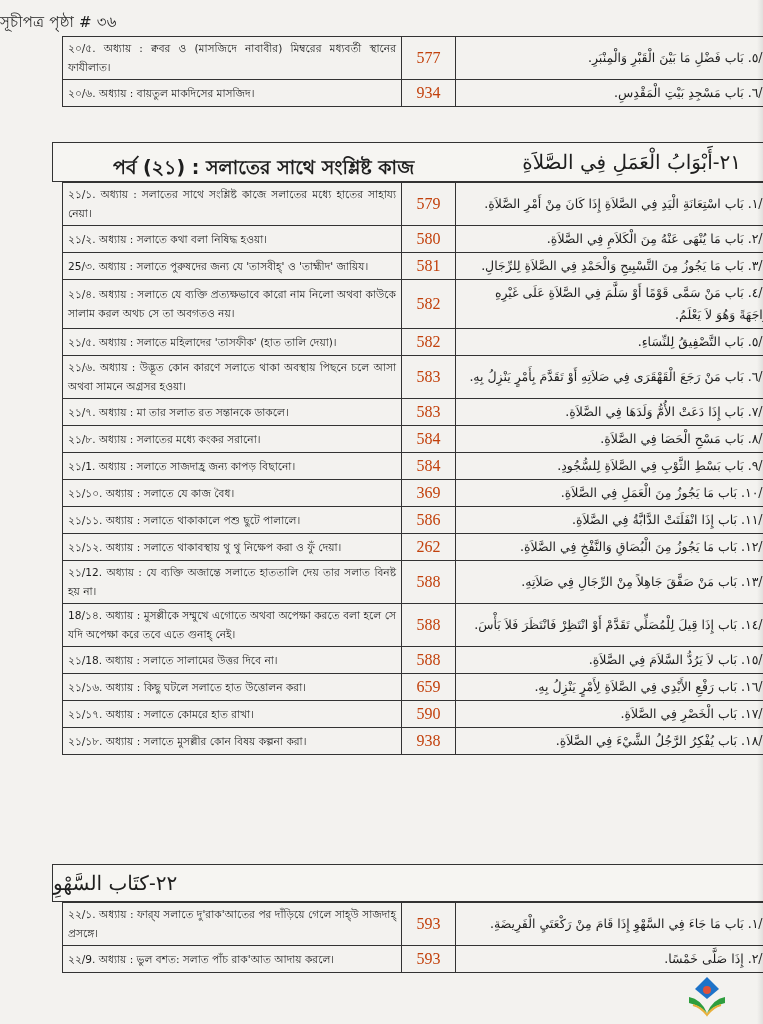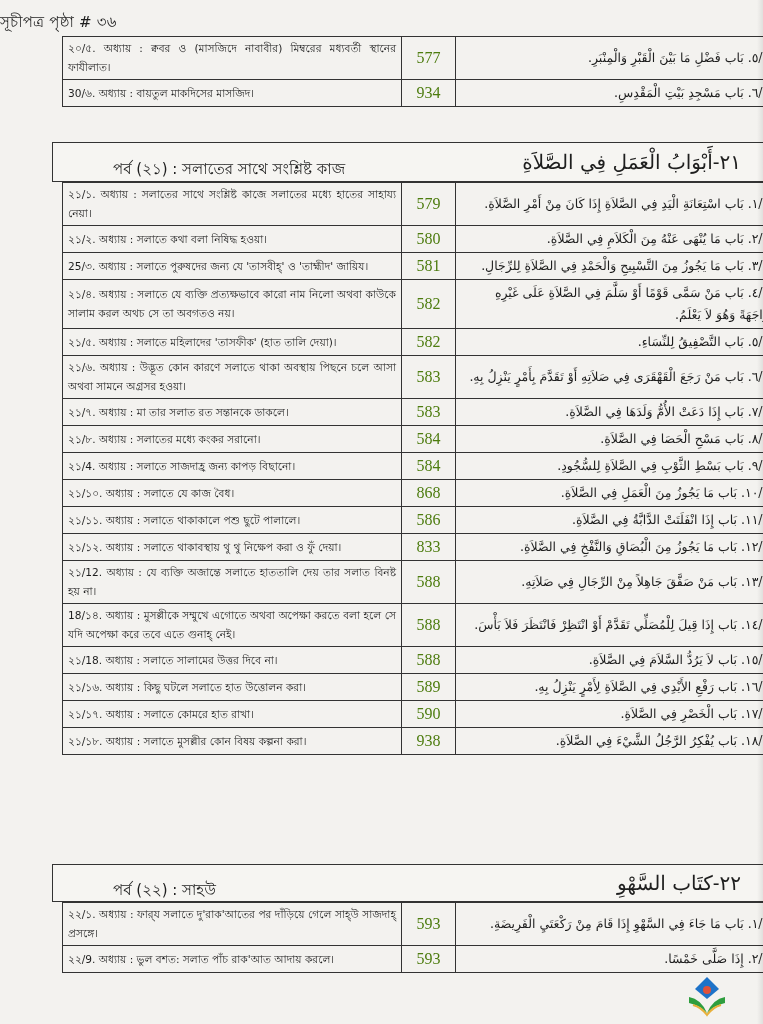--- a/index.html
+++ b/index.html
@@ -22,35 +22,35 @@
     border: 1.3px solid #333;
     padding: 2px 5px;
     vertical-align: middle;
   }
   td.bn {
     width: 328px; font-family: "DejaVu Sans", sans-serif;
     font-size: 10.6px; line-height: 19px; text-align: justify; border-radius: 7px;
   }
   td.pg {
     width: 43px; text-align: center;
-    font-family: "Liberation Serif", serif; font-size: 16px; color: #4d7c0f;
+    font-family: "Liberation Serif", serif; font-size: 16px; color: #c2410c;
   }
   td.ar {
     direction: rtl; text-align: right;
     font-family: "DejaVu Serif", serif; font-size: 12.5px; line-height: 22px;
     padding-right: 30px;
   }
   .section-header {
     position: absolute; left: 52px; width: 730px;
     border: 1.5px solid #333; background: #f6f5f2;
     display: flex; align-items: center; justify-content: space-between;
     box-sizing: border-box;
   }
   .section-header .bn-h {
-    font-family: "DejaVu Sans", sans-serif; font-size: 15px; font-weight: normal;
+    font-family: "DejaVu Sans", sans-serif; font-size: 19px; font-weight: bold;
     padding-left: 60px;
     margin-top: 14px;
   }
   .section-header .ar-h {
     font-family: "DejaVu Serif", serif; font-size: 20px; direction: rtl;
     padding-right: 40px;
   }
   #t1 { top: 36px; }
   #h21 { top: 142px; height: 40px; }
   #t2 { top: 182px; }
@@ -70,21 +70,21 @@
 <div class="page-title">সূচীপত্র পৃষ্ঠা # ৩৬</div>
 
 <table class="toc" id="t1">
   <tbody>
     <tr>
       <td class="bn">২০/৫. অধ্যায় : ক্ববর ও (মাসজিদে নাবাবীর) মিম্বরের মধ্যবর্তী স্থানের ফাযীলাত।</td>
       <td class="pg">577</td>
       <td class="ar">٥/٢٠. بَاب فَضْلِ مَا بَيْنَ الْقَبْرِ وَالْمِنْبَرِ.</td>
     </tr>
     <tr>
-      <td class="bn">30/৬. অধ্যায় : বায়তুল মাকদিসের মাসজিদ।</td>
+      <td class="bn">২০/৬. অধ্যায় : বায়তুল মাকদিসের মাসজিদ।</td>
       <td class="pg">934</td>
       <td class="ar">٦/٢٠. بَاب مَسْجِدِ بَيْتِ الْمَقْدِسِ.</td>
     </tr>
   </tbody>
 </table>
 
 <div class="section-header" id="h21">
   <span class="bn-h">পর্ব (২১) : সলাতের সাথে সংশ্লিষ্ট কাজ</span>
   <span class="ar-h">٢١-أَبْوَابُ الْعَمَلِ فِي الصَّلاَةِ</span>
 </div>
@@ -125,74 +125,73 @@
         <td class="bn">২১/৭. অধ্যায় : মা তার সলাত রত সন্তানকে ডাকলে।</td>
         <td class="pg">583</td>
         <td class="ar">٧/٢١. بَاب إِذَا دَعَتْ الأُمُّ وَلَدَهَا فِي الصَّلاَةِ.</td>
       </tr>
       <tr>
         <td class="bn">২১/৮. অধ্যায় : সলাতের মধ্যে কংকর সরানো।</td>
         <td class="pg">584</td>
         <td class="ar">٨/٢١. بَاب مَسْحِ الْحَصَا فِي الصَّلاَةِ.</td>
       </tr>
       <tr>
-        <td class="bn">২১/4. অধ্যায় : সলাতে সাজদাহ্র জন্য কাপড় বিছানো।</td>
+        <td class="bn">২১/1. অধ্যায় : সলাতে সাজদাহ্র জন্য কাপড় বিছানো।</td>
         <td class="pg">584</td>
         <td class="ar">٩/٢١. بَاب بَسْطِ الثَّوْبِ فِي الصَّلاَةِ لِلسُّجُودِ.</td>
       </tr>
       <tr>
         <td class="bn">২১/১০. অধ্যায় : সলাতে যে কাজ বৈধ।</td>
-        <td class="pg">868</td>
+        <td class="pg">369</td>
         <td class="ar">١٠/٢١. بَاب مَا يَجُوزُ مِنَ الْعَمَلِ فِي الصَّلاَةِ.</td>
       </tr>
       <tr>
         <td class="bn">২১/১১. অধ্যায় : সলাতে থাকাকালে পশু ছুটে পালালে।</td>
         <td class="pg">586</td>
         <td class="ar">١١/٢١. بَاب إِذَا انْفَلَتَتْ الدَّابَّةُ فِي الصَّلاَةِ.</td>
       </tr>
       <tr>
         <td class="bn">২১/১২. অধ্যায় : সলাতে থাকাবস্থায় থু থু নিক্ষেপ করা ও ফুঁ দেয়া।</td>
-        <td class="pg">833</td>
+        <td class="pg">262</td>
         <td class="ar">١٢/٢١. بَاب مَا يَجُوزُ مِنَ الْبُصَاقِ وَالنَّفْخِ فِي الصَّلاَةِ.</td>
       </tr>
       <tr>
         <td class="bn">২১/12. অধ্যায় : যে ব্যক্তি অজান্তে সলাতে হাততালি দেয় তার সলাত বিনষ্ট হয় না।</td>
         <td class="pg">588</td>
         <td class="ar">١٣/٢١. بَاب مَنْ صَفَّقَ جَاهِلاً مِنْ الرِّجَالِ فِي صَلاَتِهِ.</td>
       </tr>
       <tr>
         <td class="bn">18/১৪. অধ্যায় : মুসল্লীকে সম্মুখে এগোতে অথবা অপেক্ষা করতে বলা হলে সে যদি অপেক্ষা করে তবে এতে গুনাহ্ নেই।</td>
         <td class="pg">588</td>
         <td class="ar">١٤/٢١. بَاب إِذَا قِيلَ لِلْمُصَلِّي تَقَدَّمْ أَوْ انْتَظِرْ فَانْتَظَرَ فَلاَ بَأْسَ.</td>
       </tr>
       <tr>
         <td class="bn">২১/18. অধ্যায় : সলাতে সালামের উত্তর দিবে না।</td>
         <td class="pg">588</td>
         <td class="ar">١٥/٢١. بَاب لاَ يَرُدُّ السَّلاَمَ فِي الصَّلاَةِ.</td>
       </tr>
       <tr>
         <td class="bn">২১/১৬. অধ্যায় : কিছু ঘটলে সলাতে হাত উত্তোলন করা।</td>
-        <td class="pg">589</td>
+        <td class="pg">659</td>
         <td class="ar">١٦/٢١. بَاب رَفْعِ الأَيْدِي فِي الصَّلاَةِ لِأَمْرٍ يَنْزِلُ بِهِ.</td>
       </tr>
       <tr>
         <td class="bn">২১/১৭. অধ্যায় : সলাতে কোমরে হাত রাখা।</td>
         <td class="pg">590</td>
         <td class="ar">١٧/٢١. بَاب الْخَصْرِ فِي الصَّلاَةِ.</td>
       </tr>
       <tr>
         <td class="bn">২১/১৮. অধ্যায় : সলাতে মুসল্লীর কোন বিষয় কল্পনা করা।</td>
         <td class="pg">938</td>
         <td class="ar">١٨/٢١. بَاب يُفْكِرُ الرَّجُلُ الشَّيْءَ فِي الصَّلاَةِ.</td>
       </tr>
     </tbody>
 </table>
 
 <div class="section-header" id="h22">
-  <span class="bn-h">পর্ব (২২) : সাহউ</span>
   <span class="ar-h">٢٢-كتَاب السَّهْوِ</span>
 </div>
 
 <table class="toc" id="t3">
   <tbody id="tbody22">
       <tr>
         <td class="bn">২২/১. অধ্যায় : ফার্‌য সলাতে দু'রাক'আতের পর দাঁড়িয়ে গেলে সাহ্উ সাজদাহ্ প্রসঙ্গে।</td>
         <td class="pg">593</td>
         <td class="ar">١/٢٢. بَاب مَا جَاءَ فِي السَّهْوِ إِذَا قَامَ مِنْ رَكْعَتَيِ الْفَرِيضَةِ.</td>
       </tr>

